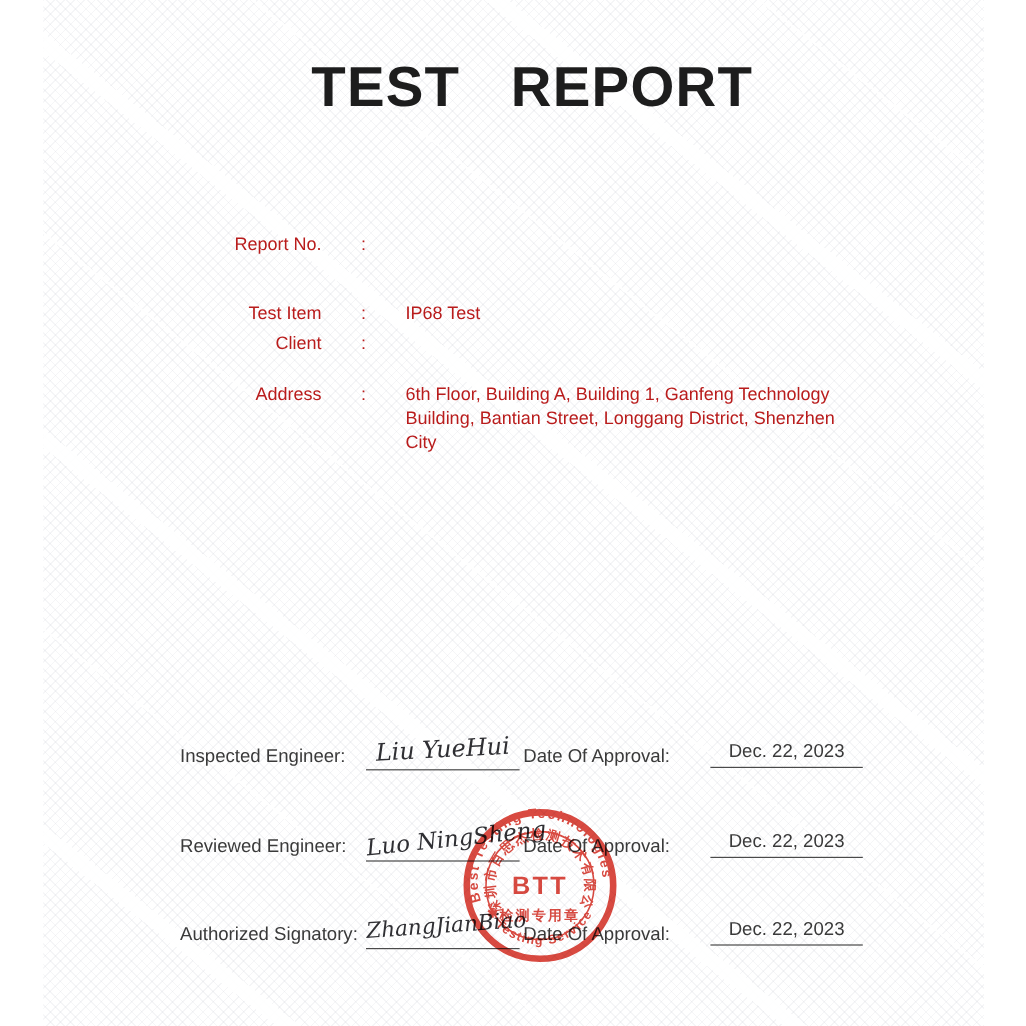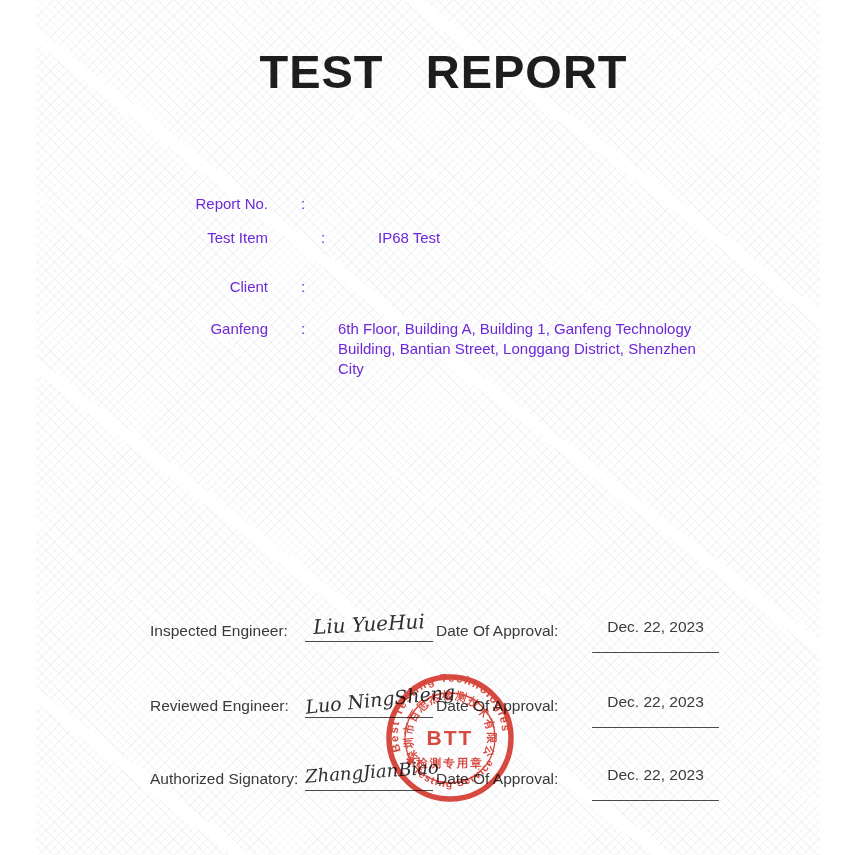--- a/index.html
+++ b/index.html
@@ -18,36 +18,36 @@
       repeating-linear-gradient(-45deg, rgba(193,196,206,0.16) 0 1px, transparent 1px 6px);
   }
   .title{
     position:absolute;top:44px;left:16px;width:100%;
     text-align:center;font-size:47px;font-weight:bold;color:#1d1d1d;
     letter-spacing:1px;white-space:pre;
   }
   .info-row{
     position:absolute;left:88px;display:grid;
     grid-template-columns:180px 70px 382px;
-    font-size:15px;line-height:20px;color:#6d28d9;
+    font-size:15px;line-height:20px;color:#b91c1c;
   }
   .info-label{text-align:right;}
   .info-colon{text-align:center;}
   .info-value{text-align:left;}
-  .row1{top:194px;} .row2{top:228px;gap:20px;} .row3{top:277px;} .row4{top:319px;}
+  .row1{top:194px;} .row2{top:252px;} .row3{top:277px;} .row4{top:319px;}
 
   .sig-label{position:absolute;left:150px;font-size:15.5px;color:#3a3a3a;}
   .date-label{position:absolute;left:436px;font-size:15.5px;color:#3a3a3a;}
   .sig-line{
     position:absolute;left:305px;width:128px;border-bottom:1.6px solid #4a4a4a;
     text-align:center;
   }
   .date-line{
     position:absolute;left:592px;width:127px;border-bottom:1.6px solid #4a4a4a;
-    text-align:center;font-size:15.5px;color:#3a3a3a;padding-bottom:16px;
+    text-align:center;font-size:15.5px;color:#3a3a3a;padding-bottom:3px;
   }
   .handwriting{
     display:inline-block;
     font-family:"DejaVu Serif", serif;font-style:italic;
     font-size:20px;color:#2f2f33;transform:rotate(-3deg);
     position:relative;top:2px;white-space:nowrap;
   }
   .hw2{font-size:19px;transform:rotate(-6deg);}
   .hw3{font-size:18px;transform:rotate(-4deg);}
 
@@ -71,21 +71,21 @@
   <div class="info-row row2">
     <span class="info-label">Test Item</span>
     <span class="info-colon">:</span>
     <span class="info-value">IP68 Test</span>
   </div>
   <div class="info-row row3">
     <span class="info-label">Client</span>
     <span class="info-colon">:</span>
   </div>
   <div class="info-row row4">
-    <span class="info-label">Ganfeng</span>
+    <span class="info-label">Address</span>
     <span class="info-colon">:</span>
     <span class="info-value">6th Floor, Building A, Building 1, Ganfeng Technology Building, Bantian Street, Longgang District, Shenzhen City</span>
   </div>
 
   <span class="sig-label" style="top:622px;">Inspected Engineer:</span>
   <span class="sig-line" style="top:610px;height:31px;"><span class="handwriting">Liu YueHui</span></span>
   <span class="date-label" style="top:622px;">Date Of Approval:</span>
   <span class="date-line" style="top:618px;">Dec. 22, 2023</span>
 
   <span class="sig-label" style="top:697px;">Reviewed Engineer:</span>

